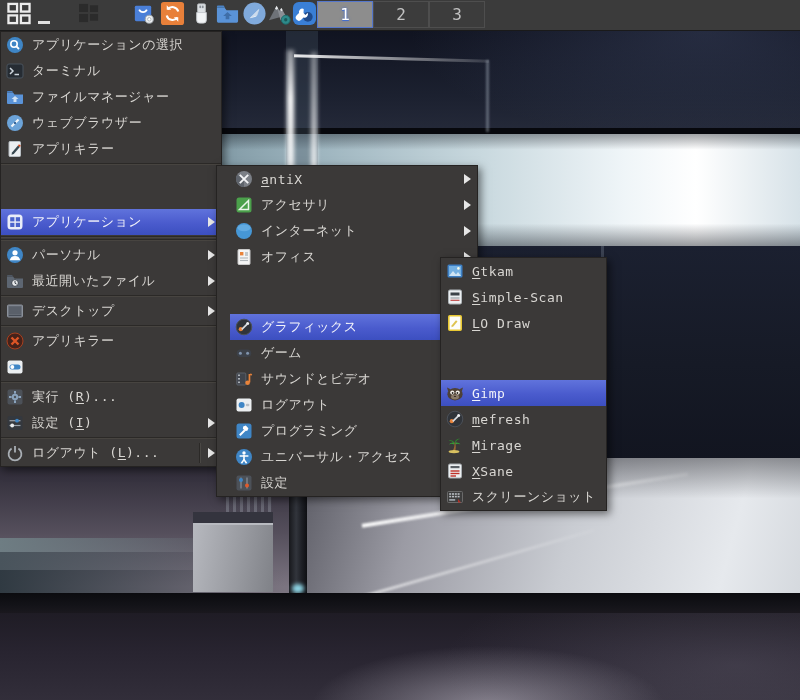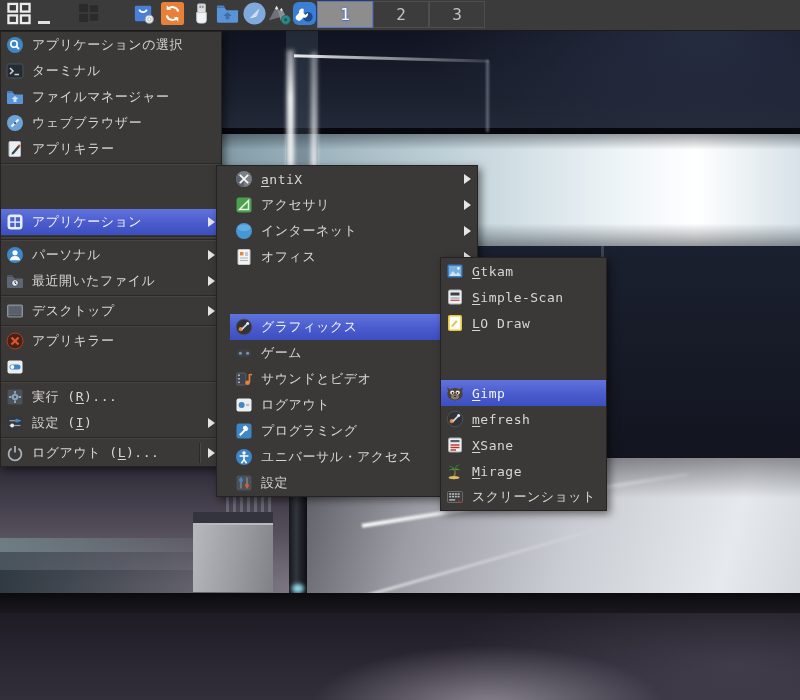--- a/index.html
+++ b/index.html
@@ -551,41 +551,41 @@
             <circle cx="5.8" cy="11.2" r="2.1" fill="#e8833a"></circle>
             <circle cx="12.6" cy="5.6" r="1.5" fill="#f2f3f5"></circle>
             <line x1="6.8" y1="11.4" x2="12.4" y2="5.8" stroke="#d9dde2" stroke-width="1.7"></line>
           </svg>
         </span>
       <span class="lbl"><span></span><span class="mn">m</span><span>efresh</span></span>
     </div>
     <div class="mi">
       <span class="ic">
           <svg width="18" height="18" viewBox="0 0 18 18">
-            <rect x="2.5" y="2" width="13" height="14" rx="1.5" fill="#eceff1" stroke="#a8aeb2"></rect>
-            <rect x="4.5" y="4" width="9" height="2.2" fill="#5a6066"></rect>
-            <line x1="4.5" y1="9" x2="13.5" y2="9" stroke="#c03028" stroke-width="1.4"></line>
-            <line x1="4.5" y1="11.5" x2="13.5" y2="11.5" stroke="#c03028" stroke-width="1.4"></line>
-            <line x1="4.5" y1="14" x2="10" y2="14" stroke="#c03028" stroke-width="1.4"></line>
-          </svg>
-        </span>
-      <span class="lbl"><span></span><span class="mn">X</span><span>Sane</span></span>
-    </div>
-    <div class="mi">
-      <span class="ic">
-          <svg width="18" height="18" viewBox="0 0 18 18">
             <path d="M8.2 6.5C7 4.5 4.6 3.8 2.6 4.8c2-.3 3.6.4 4.6 1.9z" fill="#2e8b2e"></path>
             <path d="M9 6.2C9.4 3.8 11.8 2.4 14 3c-2 .2-3.6 1.4-4.2 3.4z" fill="#2e8b2e"></path>
             <path d="M8.6 6.8C6.8 6 4.4 6.6 3.2 8.4c1.6-1 3.4-1 4.8 0z" fill="#37a037"></path>
             <path d="M9 6.8c1.8-.8 4.2-.2 5.4 1.6-1.6-1-3.4-1-4.8 0z" fill="#37a037"></path>
             <path d="M8.4 6.5c.4 3-.2 6-1.8 8.5h2.6c.8-2.8.8-5.7-.2-8.5z" fill="#9a6a34"></path>
             <ellipse cx="8" cy="15.6" rx="5.4" ry="1.6" fill="#d8c060"></ellipse>
           </svg>
         </span>
       <span class="lbl"><span></span><span class="mn">M</span><span>irage</span></span>
+    </div>
+    <div class="mi">
+      <span class="ic">
+          <svg width="18" height="18" viewBox="0 0 18 18">
+            <rect x="2.5" y="2" width="13" height="14" rx="1.5" fill="#eceff1" stroke="#a8aeb2"></rect>
+            <rect x="4.5" y="4" width="9" height="2.2" fill="#5a6066"></rect>
+            <line x1="4.5" y1="9" x2="13.5" y2="9" stroke="#c03028" stroke-width="1.4"></line>
+            <line x1="4.5" y1="11.5" x2="13.5" y2="11.5" stroke="#c03028" stroke-width="1.4"></line>
+            <line x1="4.5" y1="14" x2="10" y2="14" stroke="#c03028" stroke-width="1.4"></line>
+          </svg>
+        </span>
+      <span class="lbl"><span></span><span class="mn">X</span><span>Sane</span></span>
     </div>
     <div class="mi">
       <span class="ic">
           <svg width="18" height="18" viewBox="0 0 18 18">
             <rect x="1.5" y="3.5" width="15" height="11" rx="1" fill="#3d3d3d" stroke="#6a6a6a"></rect>
             <g fill="#b9bdc2">
               <rect x="3.2" y="5.2" width="2" height="1.6"></rect>
               <rect x="6" y="5.2" width="2" height="1.6"></rect>
               <rect x="8.8" y="5.2" width="2" height="1.6"></rect>
               <rect x="11.6" y="5.2" width="2" height="1.6"></rect>

